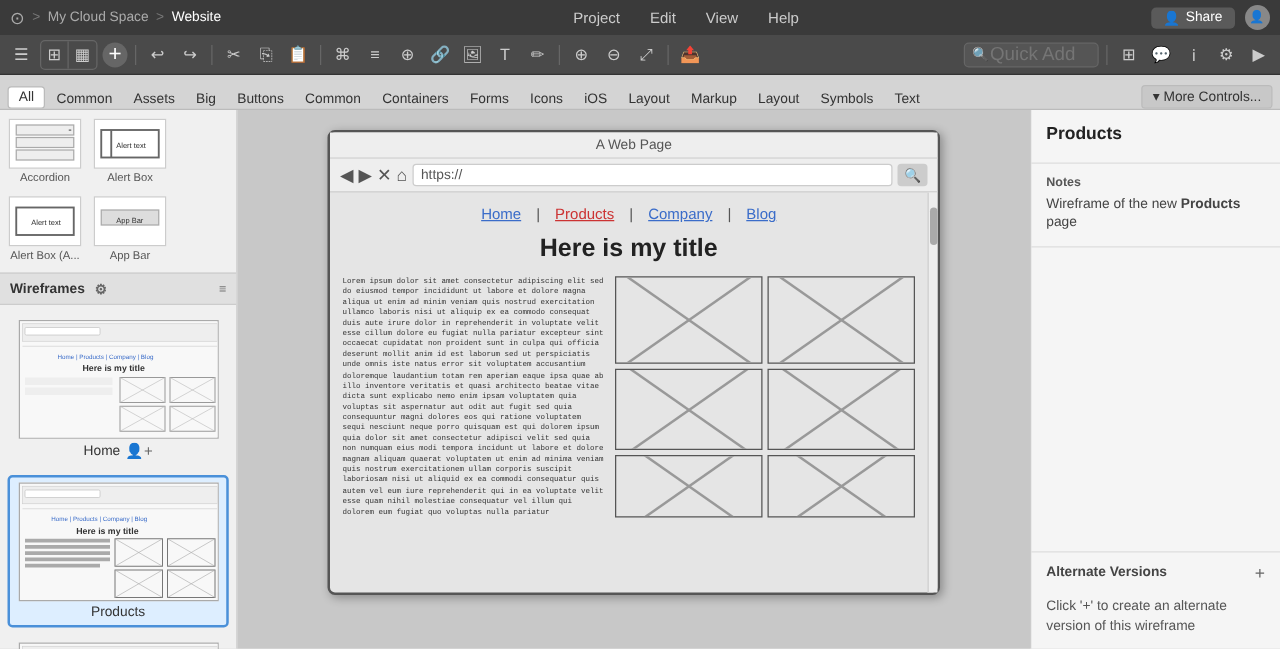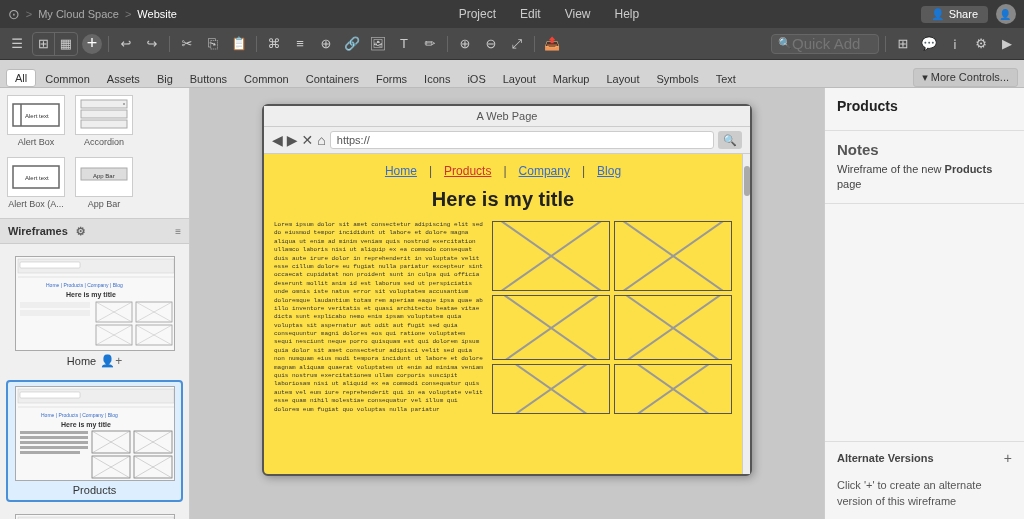--- a/index.html
+++ b/index.html
@@ -55,31 +55,31 @@
     .page-name { font-size: 11px; color: #333; }
     .page-add-icon { color: #666; font-size: 12px; cursor: pointer; }
 
     
     .canvas-area { flex: 1; background: #c8c8c8; overflow: hidden; position: relative; display: flex; align-items: flex-start; justify-content: center; padding: 16px; }
 
     
     .right-panel { width: 200px; background: #f5f5f5; border-left: 1px solid #ccc; display: flex; flex-direction: column; }
     .panel-section { padding: 10px 12px; border-bottom: 1px solid #ddd; }
     .panel-title { font-size: 14px; font-weight: bold; color: #222; margin-bottom: 6px; }
-    .panel-subtitle { font-size: 15px; font-weight: bold; color: #555; margin-bottom: 4px; }
+    .panel-subtitle { font-size: 10px; font-weight: bold; color: #555; margin-bottom: 4px; }
     .panel-text { font-size: 11px; color: #444; line-height: 1.4; }
     .panel-text strong { font-weight: bold; }
     .panel-spacer { flex: 1; }
     .alt-versions-header { display: flex; align-items: center; justify-content: space-between; padding: 8px 12px; border-top: 1px solid #ddd; }
     .alt-versions-title { font-size: 11px; font-weight: bold; color: #444; }
     .alt-versions-plus { font-size: 14px; color: #666; cursor: pointer; }
     .alt-versions-text { padding: 4px 12px 10px; font-size: 11px; color: #555; line-height: 1.4; }
 
     
-    .browser-frame { width: 490px; background: #fde047; border: 2px solid #555; border-radius: 6px; box-shadow: 2px 2px 8px rgba(0,0,0,0.3); }
+    .browser-frame { width: 490px; background: #e5e5e5; border: 2px solid #555; border-radius: 6px; box-shadow: 2px 2px 8px rgba(0,0,0,0.3); }
     .browser-titlebar { background: #eee; border-bottom: 1px solid #ccc; padding: 4px 8px; display: flex; align-items: center; gap: 6px; }
     .browser-title-text { font-size: 11px; color: #555; text-align: center; flex: 1; }
     .browser-btn { font-size: 14px; color: #555; cursor: pointer; }
     .url-bar-row { background: #eee; padding: 4px 8px; display: flex; align-items: center; gap: 4px; border-bottom: 1px solid #ccc; }
     .url-bar { flex: 1; background: #fff; border: 1px solid #ccc; border-radius: 3px; padding: 2px 6px; font-size: 11px; color: #555; }
     .url-search { width: 24px; height: 18px; background: #ccc; border-radius: 3px; display: flex; align-items: center; justify-content: center; font-size: 11px; cursor: pointer; }
     .browser-content { padding: 10px; min-height: 320px; overflow: hidden; }
 
     
     .page-nav { display: flex; gap: 12px; justify-content: center; margin-bottom: 10px; font-size: 12px; }
@@ -190,38 +190,38 @@
 
 <div class="main">
 
   <div class="left-sidebar">
 
     <div class="component-library">
 
       <div class="comp-item">
         <div class="comp-thumb">
           <svg width="50" height="34" viewBox="0 0 50 34">
-              <rect x="2" y="6" width="46" height="22" fill="#fff" stroke="#666" stroke-width="1.5"></rect>
-              <line x1="10" y1="6" x2="10" y2="28" stroke="#666" stroke-width="1.5"></line>
-              <text x="14" y="20" font-size="6" fill="#333">Alert text</text>
-            </svg>
-        </div>
-        <div class="comp-label">Alert Box</div>
-      </div>
-
-      <div class="comp-item">
-        <div class="comp-thumb">
-          <svg width="50" height="34" viewBox="0 0 50 34">
               <rect x="2" y="2" width="46" height="8" fill="#eee" stroke="#aaa" stroke-width="1"></rect>
               <rect x="2" y="12" width="46" height="8" fill="#eee" stroke="#aaa" stroke-width="1"></rect>
               <rect x="2" y="22" width="46" height="8" fill="#eee" stroke="#aaa" stroke-width="1"></rect>
               <line x1="44" y1="6" x2="46" y2="6" stroke="#666" stroke-width="1"></line>
             </svg>
         </div>
         <div class="comp-label">Accordion</div>
+      </div>
+
+      <div class="comp-item">
+        <div class="comp-thumb">
+          <svg width="50" height="34" viewBox="0 0 50 34">
+              <rect x="2" y="6" width="46" height="22" fill="#fff" stroke="#666" stroke-width="1.5"></rect>
+              <line x1="10" y1="6" x2="10" y2="28" stroke="#666" stroke-width="1.5"></line>
+              <text x="14" y="20" font-size="6" fill="#333">Alert text</text>
+            </svg>
+        </div>
+        <div class="comp-label">Alert Box</div>
       </div>
 
       <div class="comp-item">
         <div class="comp-thumb">
           <svg width="50" height="34" viewBox="0 0 50 34">
               <rect x="2" y="6" width="46" height="22" fill="#fff" stroke="#666" stroke-width="1.5"></rect>
               <text x="14" y="20" font-size="6" fill="#333">Alert text</text>
             </svg>
         </div>
         <div class="comp-label">Alert Box (A...</div>

